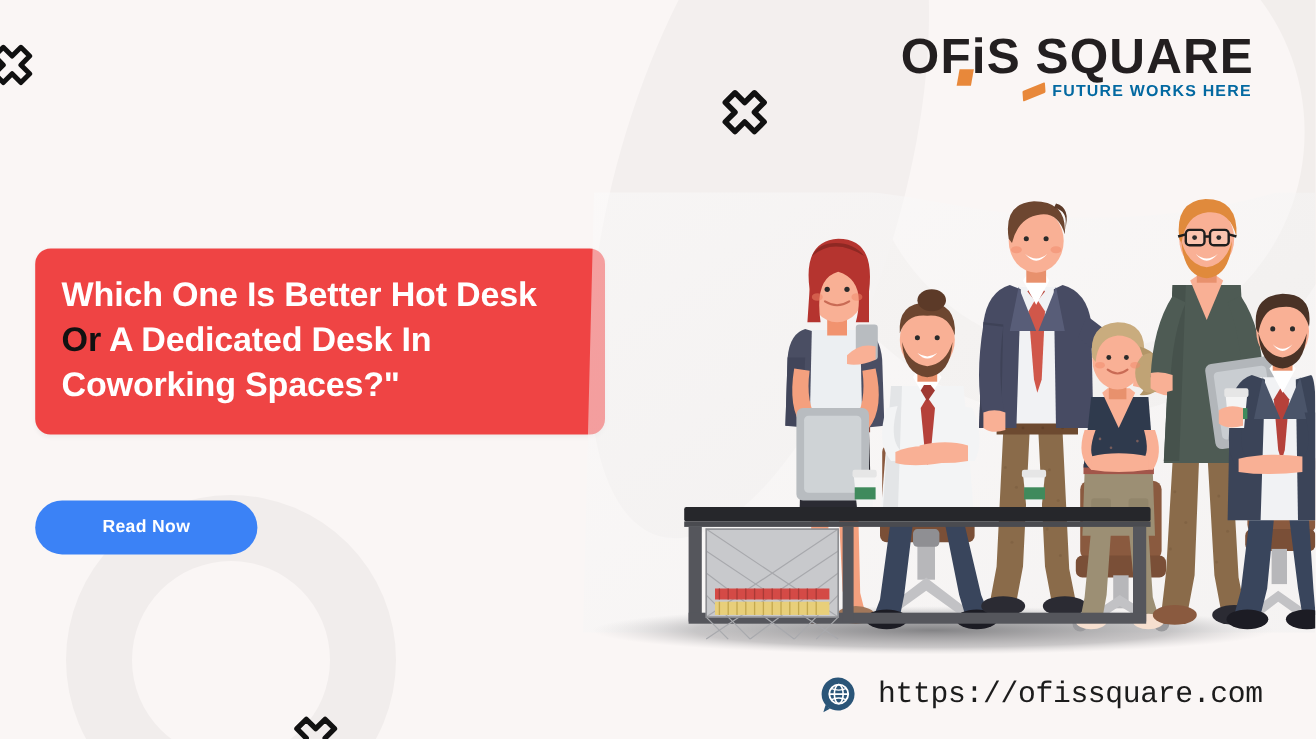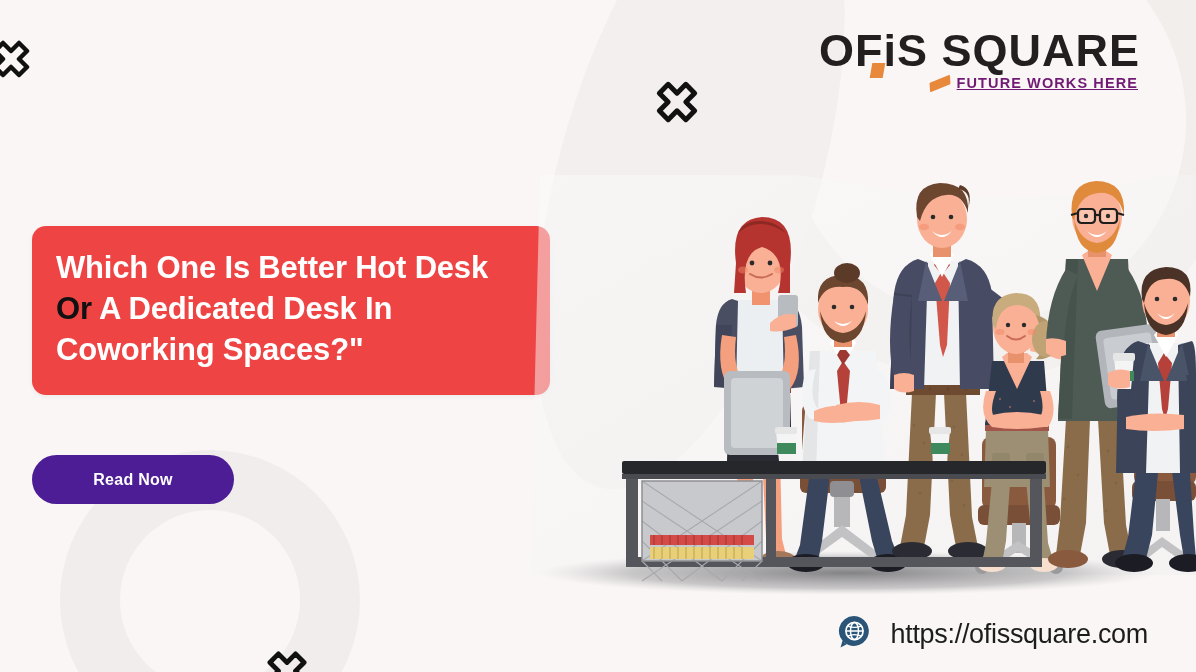--- a/index.html
+++ b/index.html
@@ -40,52 +40,51 @@
     font-family:"Liberation Sans", sans-serif;
   }
   .logo-word .sq-o { position:relative; display:inline-block; }
   .logo-word .accent-tick {
     position:absolute; width:13px; height:15px; background:#e8883a;
     left:52px; top:-3px; transform:skewX(-10deg);
   }
   .logo-tag-row { display:flex; align-items:center; justify-content:flex-end; gap:6px; margin-top:2px; padding-right:2px;}
   .logo-pencil { width:22px; height:9px; background:#e8883a; transform:rotate(-22deg) skewX(-18deg); border-radius:1px;}
   .logo-tag {
-    font-size:14.5px; font-weight:bold; letter-spacing:1.1px; color:#701a75;
+    font-size:14.5px; font-weight:bold; letter-spacing:1.1px; color:#0369a1;
     white-space:nowrap;
-    text-decoration:underline;
   }
 
   
   .headline-box {
     position:absolute; left:32px; top:226px; width:518px;
     background:#ef4444; border-radius:14px;
     padding:22px 24px 24px 24px;
     box-shadow:0 2px 5px rgba(0,0,0,.05);
   }
   .headline {
     color:#ffffff; font-size:31px; font-weight:bold; line-height:1.32;
     letter-spacing:-0.2px;
   }
   .headline .word-or { color:#111111; }
 
   
   .cta {
     position:absolute; left:32px; top:455px;
     width:202px; height:49px; border-radius:26px;
-    background:#4c1d95; color:#fff;
+    background:#3b82f6; color:#fff;
     display:flex; align-items:center; justify-content:center;
     font-size:16px; font-weight:bold; letter-spacing:.3px;
     border:none; cursor:pointer;
   }
 
   
   .urlbar {
     position:absolute; right:48px; bottom:22px;
-    display:flex; align-items:flex-end; gap:18px;
+    display:flex; align-items:center; gap:18px;font-family:Liberation Mono, monospace;
   }
   .globe-bubble { width:36px; height:36px; position:relative; }
   .url-text { font-size:27px; color:#1c1c1c; letter-spacing:-0.3px; white-space:nowrap; }
 
   
   .illo { position:absolute; left:500px; top:175px; width:696px; height:420px; }
   .illo svg { display:block; width:696px; height:420px; }
 </style>
 </head>
 <body>

